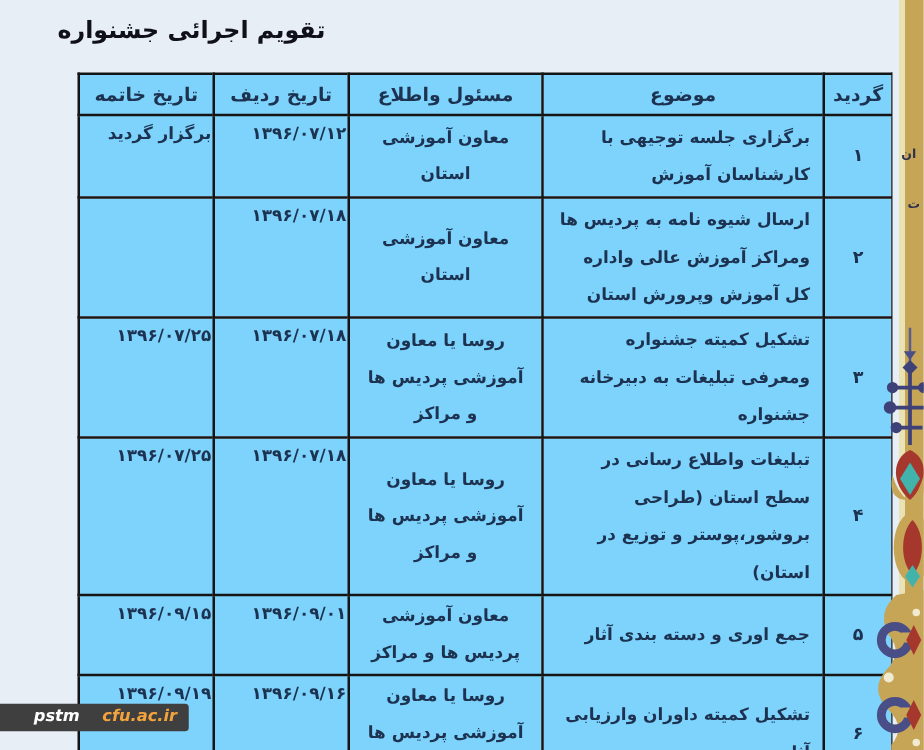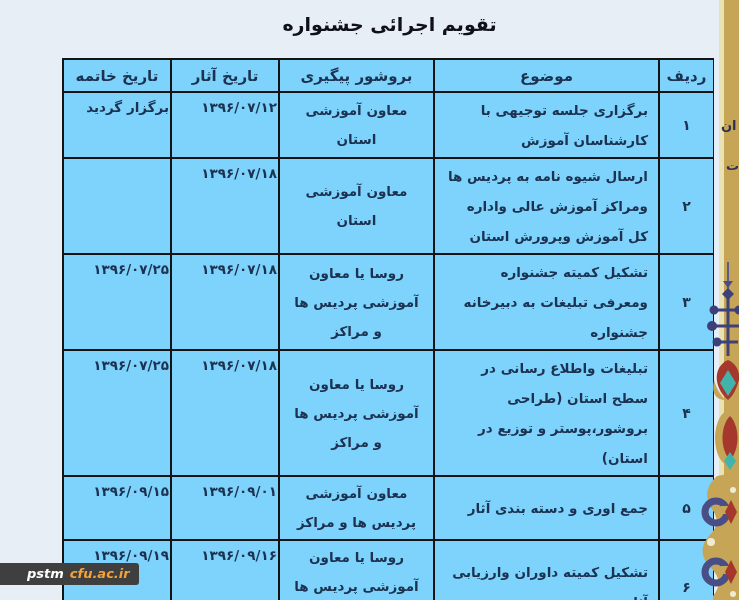--- a/index.html
+++ b/index.html
@@ -2,22 +2,22 @@
 <html lang="fa"><head>
 <meta charset="utf-8">
 <style>
   html,body{margin:0;padding:0;}
   body{
     width:739px;height:600px;overflow:hidden;position:relative;
     background:#e8eef6;
     font-family:"DejaVu Sans",sans-serif;
   }
   .page-title{
-    position:absolute;top:13px;left:64px;width:651px;
-    text-align:center;font-size:19px;font-weight:bold;color:#101018;
+    position:absolute;top:13px;left:46px;width:651px;
+    font-size:19px;font-weight:bold;color:#101018;
   }
   table.schedule{
     position:absolute;top:58px;left:62px;
     border-collapse:collapse;direction:rtl;
     table-layout:fixed;width:651px;
   }
   table.schedule td,table.schedule th{
     border:2px solid #141414;
     background:#7dd3fc;
     color:#1d3250;
@@ -27,51 +27,51 @@
   td.c-no{ text-align:center;vertical-align:middle;font-weight:bold;font-size:14px;color:#15253f;}
   td.c-subject{ text-align:right;vertical-align:middle;font-weight:bold;font-size:13.5px;line-height:30px;padding:2px 10px;}
   td.c-resp{ text-align:center;vertical-align:middle;font-weight:bold;font-size:13.5px;line-height:29px;padding:2px 9px;}
   td.c-date{ text-align:right;vertical-align:top;font-weight:bold;font-size:13.5px;padding-top:6px;}
   
   .gold-strip{
     position:absolute;left:714px;top:0;width:25px;height:600px;
     background:linear-gradient(90deg,#e8eef6 0 5px,#e9e2b5 5px 10px,#c6a557 10px);
     z-index:3;
   }
-  .edge-frag{position:absolute;z-index:4;font-weight:bold;color:#2e3050;font-size:13px;}
+  .edge-frag{position:absolute;z-index:4;font-weight:bold;color:#2e3050;font-size:10px;}
   .ornament{position:absolute;left:689px;top:262px;z-index:5;}
   .watermark{
     position:absolute;left:0;top:563px;z-index:9;
     background:#3f3f3f;border-radius:0 3px 3px 0;
     padding:3px 9px 4px 7px;
     font-style:italic;font-weight:bold;font-size:13px;line-height:15px;
     white-space:nowrap;
   }
   .watermark .wm-prefix{color:#ffffff;margin-left:20px;}
-  .watermark .wm-site{color:#f2a33c;margin-left:6px;}
+  .watermark .wm-site{color:#f2a33c;margin-left:18px;}
 </style>
 </head>
 <body>
 
 <div class="page-title">تقویم اجرائی جشنواره</div>
 
 <table class="schedule">
   <colgroup>
     <col style="width:55px">
       <col style="width:225px">
       <col style="width:155px">
       <col style="width:108px">
       <col style="width:108px">
   </colgroup>
   <thead>
     <tr style="height:33px">
-      <th>ردیف</th>
+      <th>گردید</th>
       <th>موضوع</th>
-      <th>بروشور پیگیری</th>
-      <th>تاریخ آثار</th>
+      <th>مسئول واطلاع</th>
+      <th>تاریخ ردیف</th>
       <th>تاریخ خاتمه</th>
     </tr>
   </thead>
   <tbody id="schedule-body">
       <tr style="height: 62px;">
         <td class="c-no">۱</td>
         <td class="c-subject">برگزاری جلسه توجیهی با کارشناسان آموزش</td>
         <td class="c-resp">معاون آموزشی استان</td>
         <td class="c-date">۱۳۹۶/۰۷/۱۲</td>
         <td class="c-date">برگزار گردید</td>

